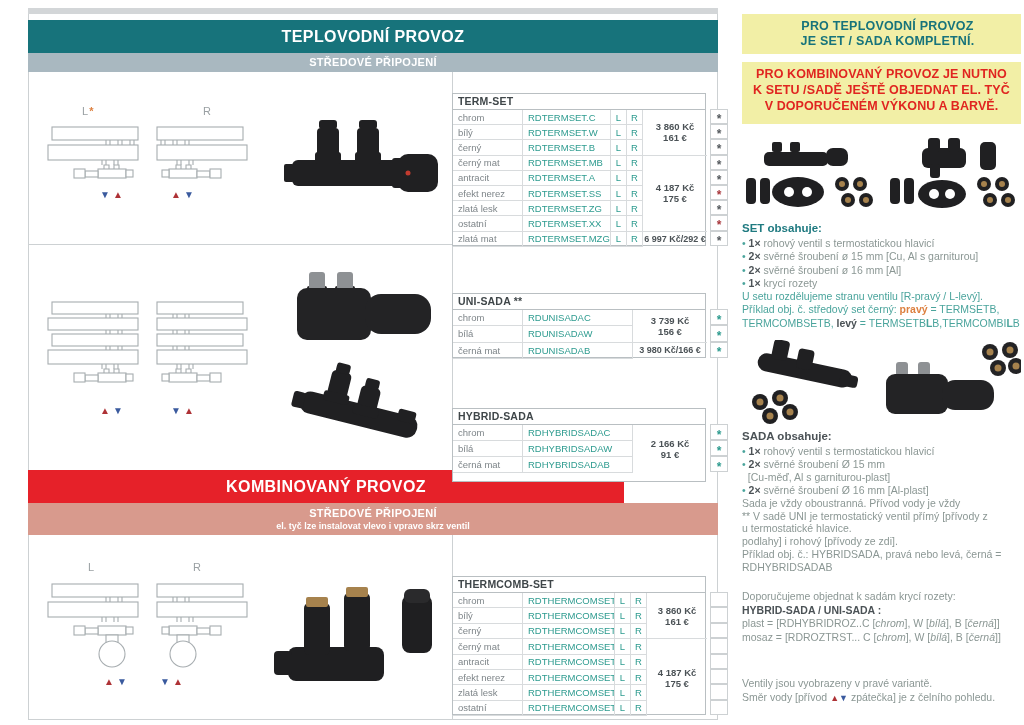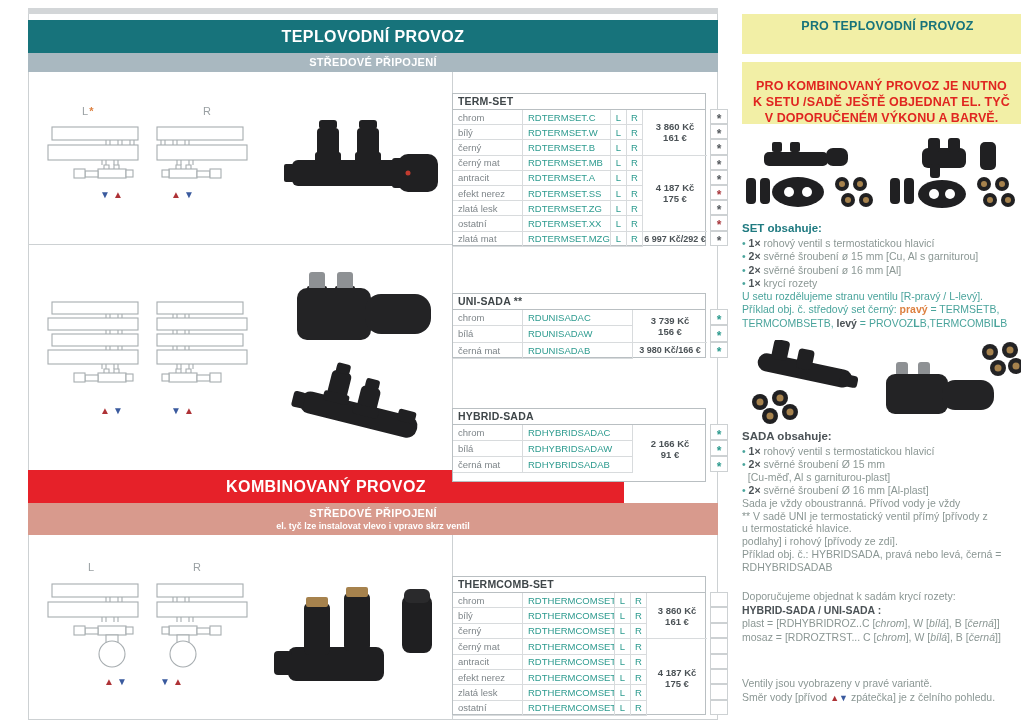--- a/index.html
+++ b/index.html
@@ -39,21 +39,21 @@
             font-weight:bold;color:#4b5256;font-size:9.5px;line-height:11px;border-right:none;}
   .pt-price.single{font-size:9px;}
   .mk-cell{position:absolute;box-sizing:border-box;border:1px solid #cdd1d3;background:#fff;
            display:flex;align-items:center;justify-content:center;}
   .mk{font-size:12px;font-weight:bold;line-height:6px;padding-top:5px;}
   .mk-dark{color:#555a5e;} .mk-red{color:#a8373c;} .mk-teal{color:#2d9b8f;}
   
   .ybox{background:#f2efa6;text-align:center;}
   .ybox1{left:742px;top:14px;width:279px;height:40px;padding-top:5px;}
   .ybox1 div{color:#17737b;font-weight:bold;font-size:12.5px;line-height:15px;letter-spacing:.2px;padding-left:12px;}
-  .ybox2{left:742px;top:62px;width:279px;height:62px;padding-top:16px;}
+  .ybox2{left:742px;top:62px;width:279px;height:62px;padding-top:4px;}
   .ybox2 div{color:#e02520;font-weight:bold;font-size:12.5px;line-height:16px;letter-spacing:.1px;}
   .sb-head{font-weight:bold;font-size:11.5px;}
   .sb-head.teal{color:#1f7a80;}
   .sb-head.dark{color:#4b5256;}
   .sb-lines{width:282px;font-size:10.5px;}
   .sbl{white-space:nowrap;}
   #set-lines .sbl{line-height:13.3px;}
   #sada-lines .sbl{line-height:12.9px;}
   #rozety-lines .sbl{line-height:13.5px;}
   #footer-lines .sbl{line-height:14px;}
@@ -209,20 +209,21 @@
       <rect x="46" y="22" width="22" height="10" rx="2" fill="#a6824d"></rect>
       <rect x="84" y="18" width="26" height="58" rx="5"></rect>
       <rect x="86" y="12" width="22" height="10" rx="2" fill="#a6824d"></rect>
       <rect x="142" y="20" width="30" height="58" rx="8"></rect>
       <rect x="144" y="14" width="26" height="14" rx="6" fill="#2a2a2c"></rect>
     </g>
   </svg>
 
   <div class="abs ybox ybox1">
     <div>PRO TEPLOVODNÍ PROVOZ</div>
+    <div>JE SET / SADA KOMPLETNÍ.</div>
   </div>
   <div class="abs ybox ybox2">
     <div>PRO KOMBINOVANÝ PROVOZ JE NUTNO</div>
     <div>K SETU /SADĚ JEŠTĚ OBJEDNAT EL. TYČ</div>
     <div>V DOPORUČENÉM VÝKONU A BARVĚ.</div>
   </div>
 
   <svg class="abs" style="left:742px;top:134px;" width="135" height="84" viewBox="0 0 135 84">
     <g fill="#202022">
       <rect x="22" y="18" width="64" height="14" rx="5"></rect>
@@ -268,21 +269,21 @@
   </svg>
 
   <div class="abs sb-head teal" style="left:742px;top:222px;">SET obsahuje:</div>
   <div class="abs sb-lines" id="set-lines" style="left:742px;top:237px;">
       <div class="sbl"><span class="s-t">• </span><span class="s-b">1×</span><span class="s-g"> rohový ventil s termostatickou hlavicí</span></div>
       <div class="sbl"><span class="s-t">• </span><span class="s-b">2×</span><span class="s-g"> svěrné šroubení ø 15 mm [Cu, Al s garniturou]</span></div>
       <div class="sbl"><span class="s-t">• </span><span class="s-b">2×</span><span class="s-g"> svěrné šroubení ø 16 mm [Al]</span></div>
       <div class="sbl"><span class="s-t">• </span><span class="s-b">1×</span><span class="s-g"> krycí rozety</span></div>
       <div class="sbl"><span class="s-t">U setu rozdělujeme stranu ventilu [R-pravý / L-levý].</span></div>
       <div class="sbl"><span class="s-t">Příklad obj. č. středový set černý: </span><span class="s-o">pravý</span><span class="s-t"> = TERMSETB,</span></div>
-      <div class="sbl"><span class="s-t">TERMCOMBSETB, </span><span class="s-b">levý</span><span class="s-t"> = PROVOZ</span><span class="s-tb">L</span><span class="s-t">B,TERMCOMBI</span><span class="s-tb">L</span><span class="s-t">B</span></div>
+      <div class="sbl"><span class="s-t">TERMCOMBSETB, </span><span class="s-b">levý</span><span class="s-t"> = TERMSETB</span><span class="s-tb">L</span><span class="s-t">B,TERMCOMBI</span><span class="s-tb">L</span><span class="s-t">B</span></div>
     </div>
 
   <svg class="abs" style="left:742px;top:340px;" width="130" height="88" viewBox="0 0 130 88">
     <g fill="#202022" transform="rotate(12 65 35)">
       <rect x="14" y="22" width="96" height="18" rx="9"></rect>
       <rect x="26" y="6" width="16" height="20" rx="4"></rect>
       <rect x="52" y="10" width="16" height="20" rx="4"></rect>
       <rect x="98" y="26" width="18" height="12" rx="4"></rect>
     </g>
     <g fill="#202022">

